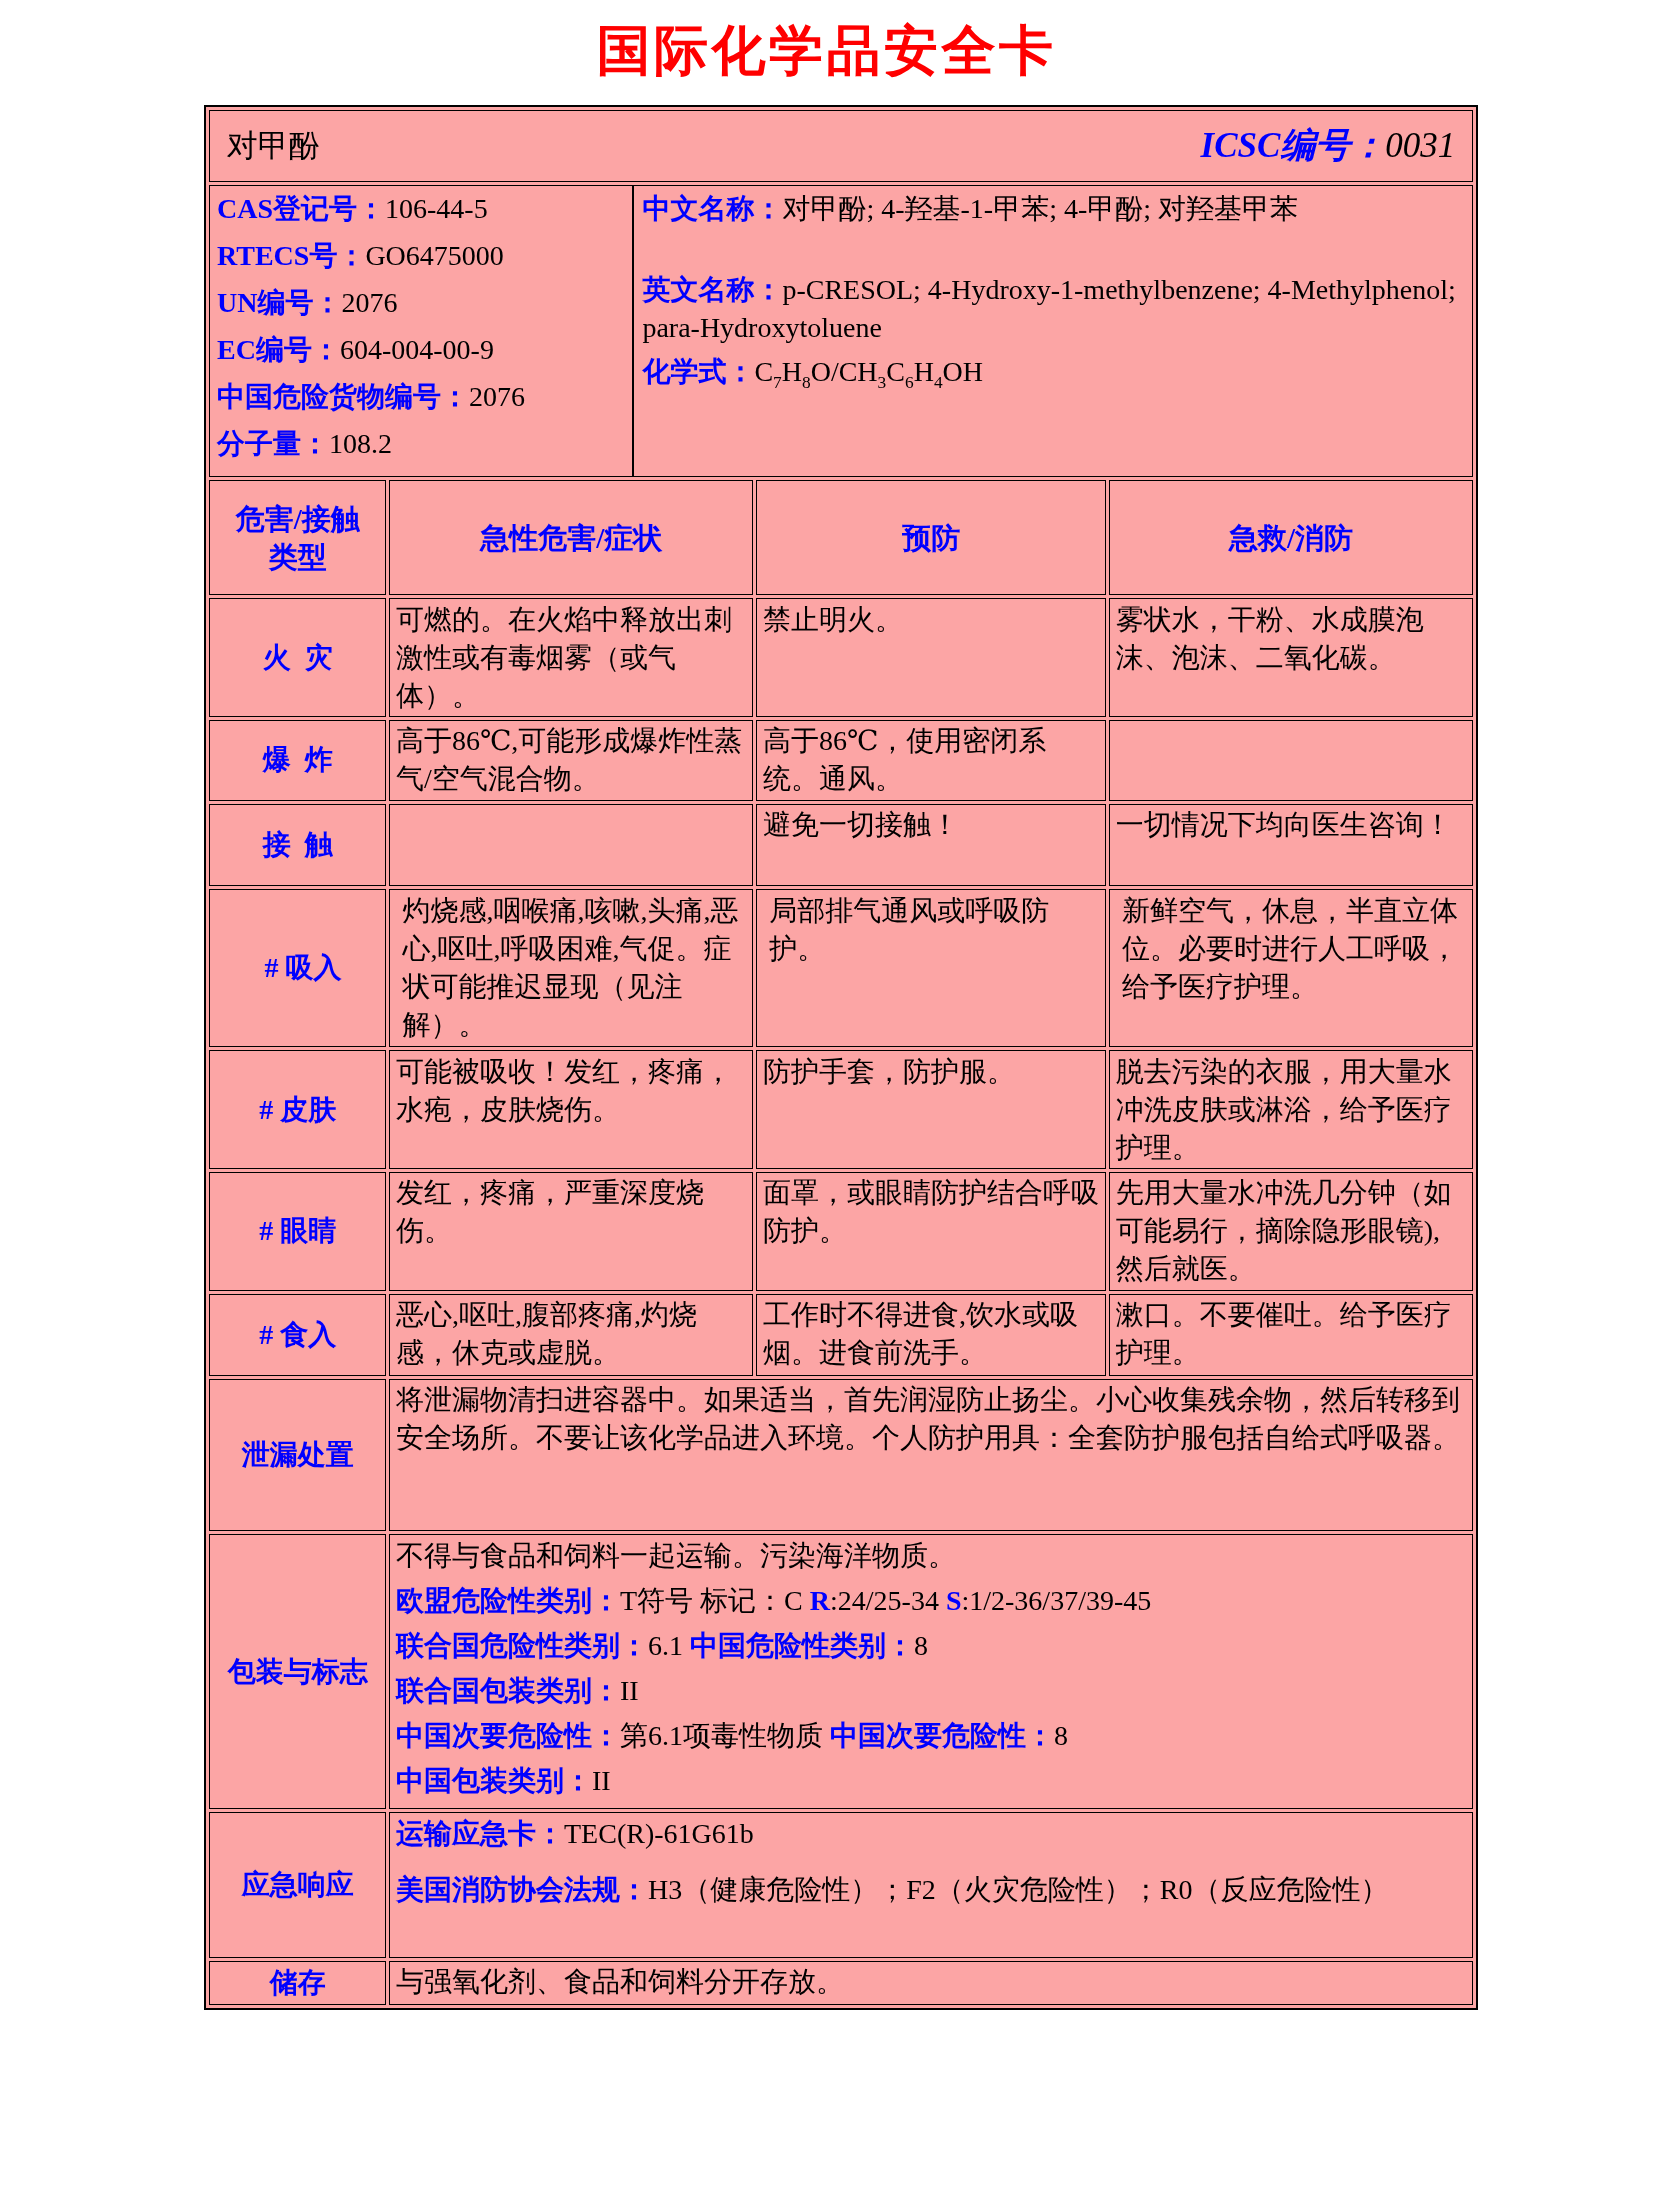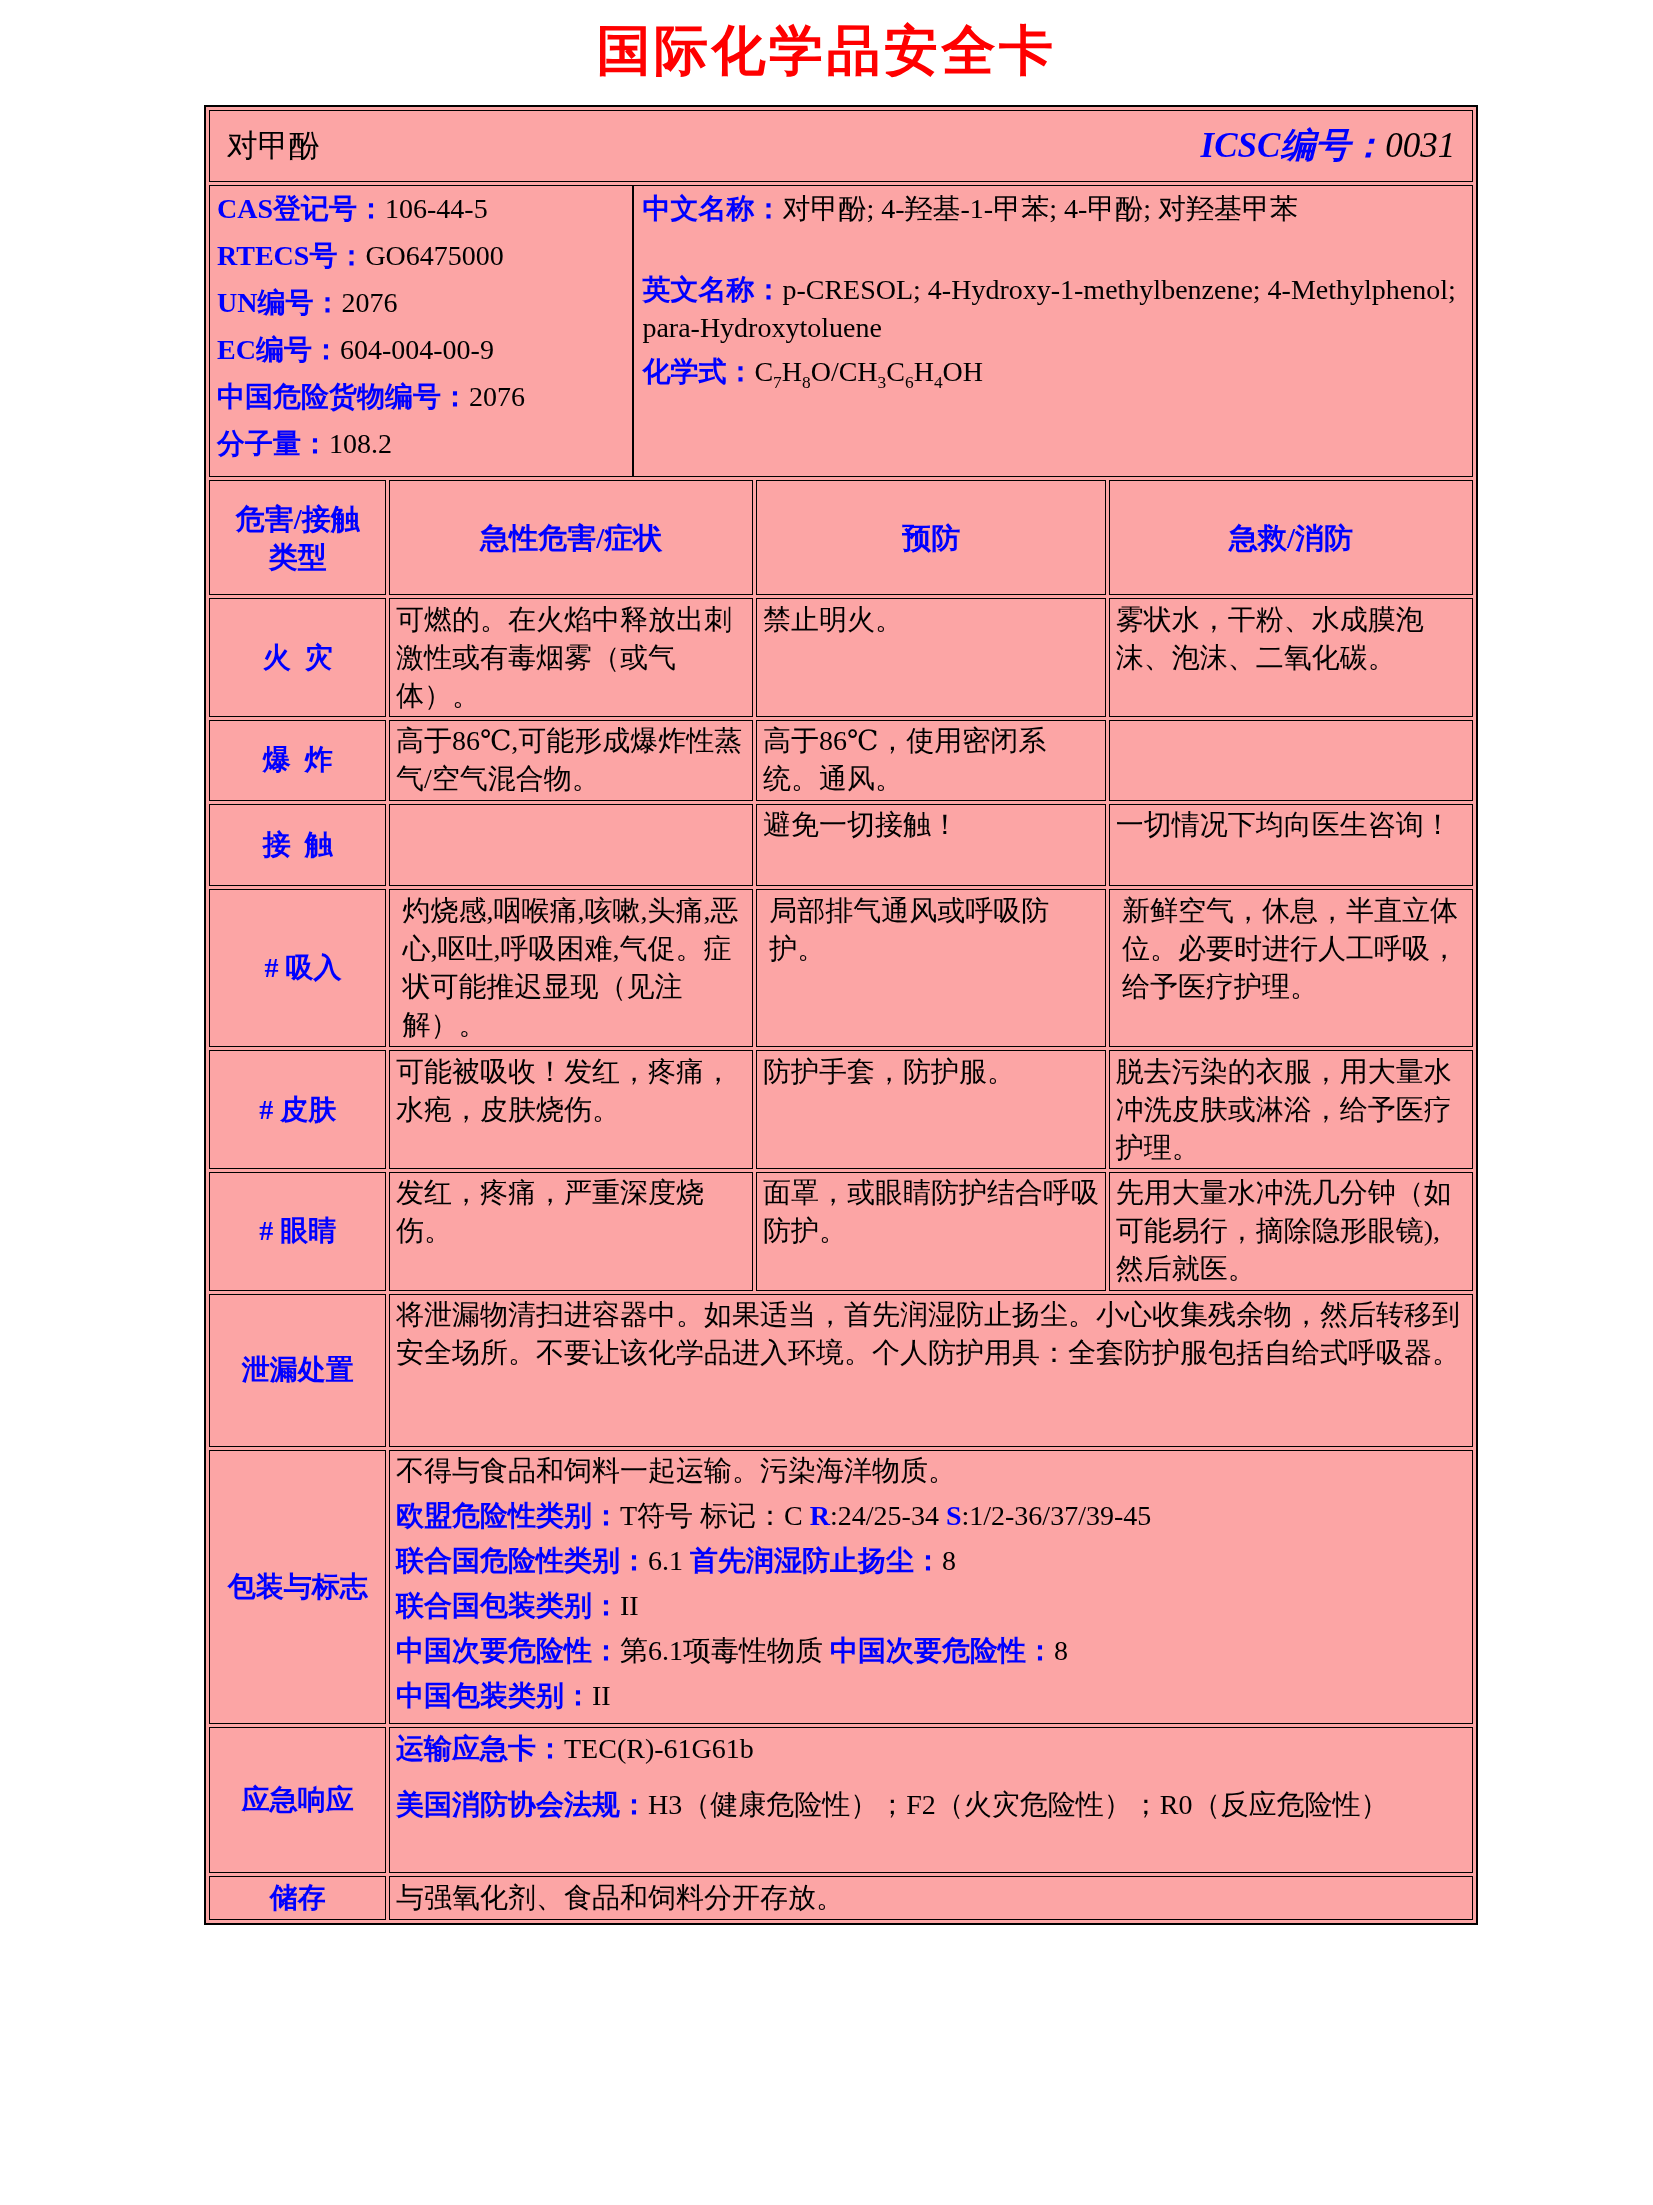--- a/index.html
+++ b/index.html
@@ -148,32 +148,38 @@
     <td>脱去污染的衣服，用大量水冲洗皮肤或淋浴，给予医疗护理。</td>
   </tr>
 
   <tr class="row-eyes">
     <td class="label-cell"># 眼睛</td>
     <td>发红，疼痛，严重深度烧伤。</td>
     <td>面罩，或眼睛防护结合呼吸防护。</td>
     <td>先用大量水冲洗几分钟（如可能易行，摘除隐形眼镜),然后就医。</td>
   </tr>
 
+  <tr class="row-ingest">
+    <td class="label-cell"># 食入</td>
+    <td>恶心,呕吐,腹部疼痛,灼烧感，休克或虚脱。</td>
+    <td>工作时不得进食,饮水或吸烟。进食前洗手。</td>
+    <td>漱口。不要催吐。给予医疗护理。</td>
+  </tr>
 
   <tr class="row-spill">
     <td class="label-cell">泄漏处置</td>
     <td colspan="3">将泄漏物清扫进容器中。如果适当，首先润湿防止扬尘。小心收集残余物，然后转移到安全场所。不要让该化学品进入环境。个人防护用具：全套防护服包括自给式呼吸器。</td>
   </tr>
 
   <tr class="row-pack">
     <td class="label-cell">包装与标志</td>
     <td colspan="3">
       <div class="pline"><span class="black">不得与食品和饲料一起运输。污染海洋物质。</span></div>
       <div class="pline"><span class="blue">欧盟危险性类别：</span><span class="black">T符号 标记：C </span><span class="blue">R</span><span class="black">:24/25-34    </span><span class="blue">S</span><span class="black">:1/2-36/37/39-45</span></div>
-      <div class="pline"><span class="blue">联合国危险性类别：</span><span class="black">6.1   </span><span class="blue">首先润湿防止扬尘：</span><span class="black">8</span></div>
+      <div class="pline"><span class="blue">联合国危险性类别：</span><span class="black">6.1   </span><span class="blue">中国危险性类别：</span><span class="black">8</span></div>
       <div class="pline"><span class="blue">联合国包装类别：</span><span class="black">II</span></div>
       <div class="pline"><span class="blue">中国次要危险性：</span><span class="black">第6.1项毒性物质 </span><span class="blue">中国次要危险性：</span><span class="black">8</span></div>
       <div class="pline"><span class="blue">中国包装类别：</span><span class="black">II</span></div>
     </td>
   </tr>
 
   <tr class="row-emerg">
     <td class="label-cell">应急响应</td>
     <td colspan="3">
       <div class="eline"><span class="blue">运输应急卡：</span><span class="black">TEC(R)-61G61b</span></div>

